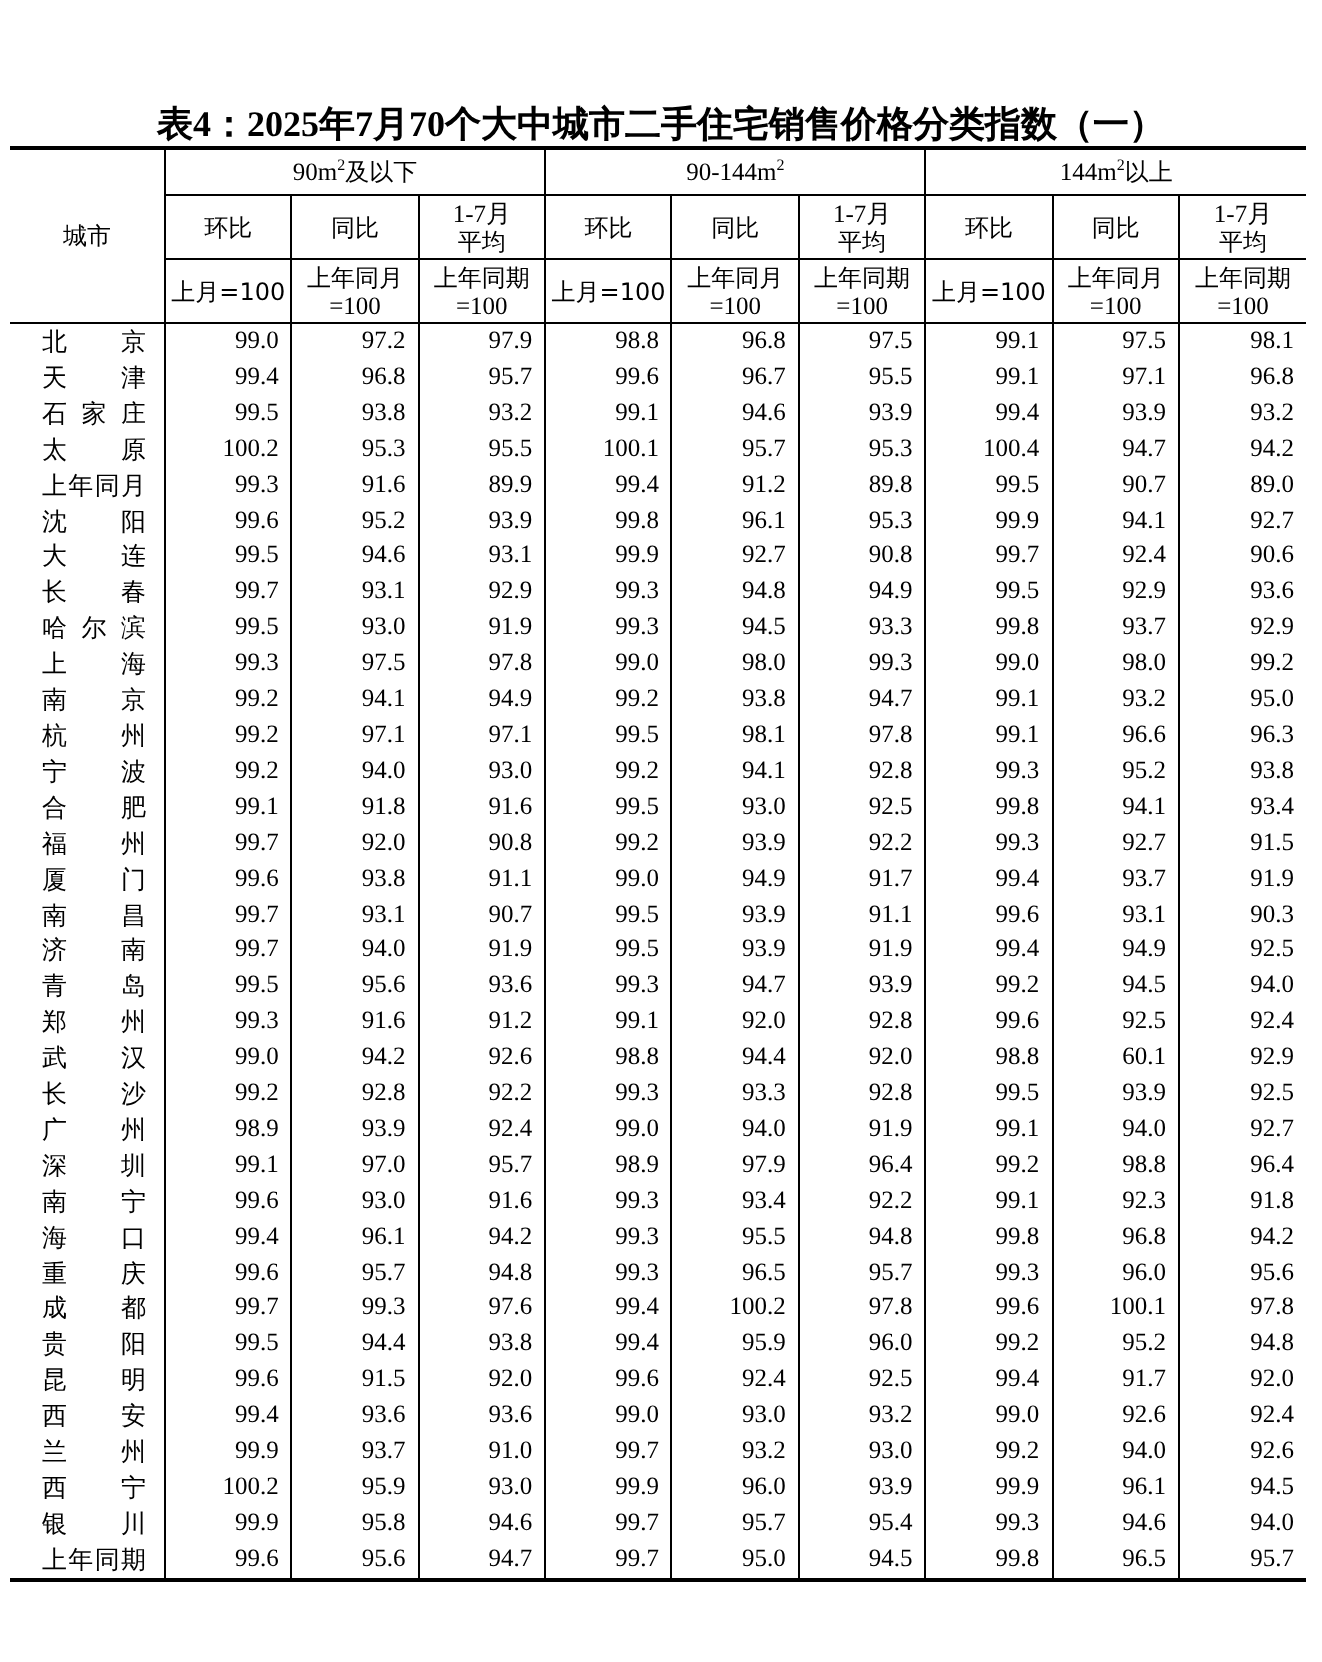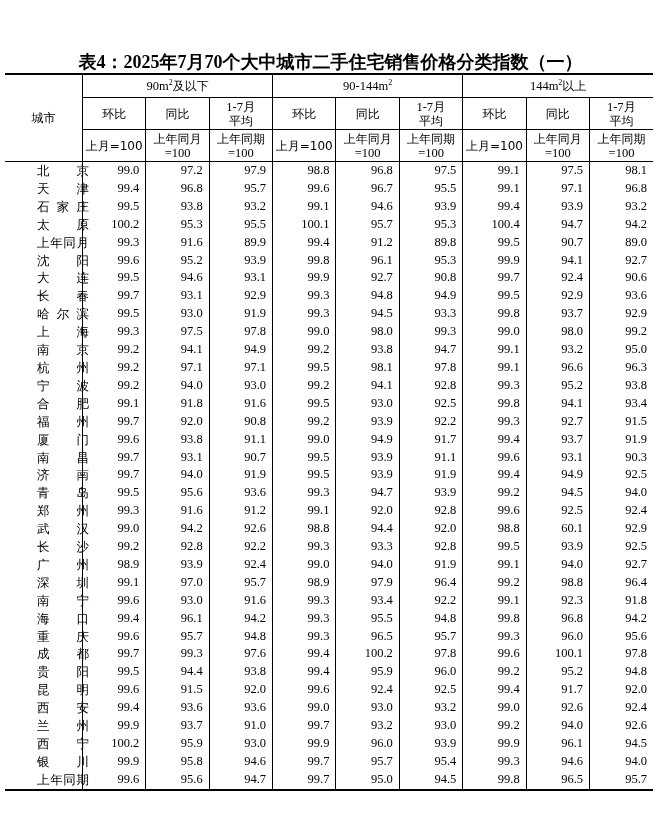--- a/index.html
+++ b/index.html
@@ -16,21 +16,21 @@
        border-left: 1px solid #000; border-bottom: 1px solid #000; padding: 0; line-height: 14px; }
   th.cityh { border-left: none; }
   tr.h1 th { height: 22px; }
   tr.h2 th { height: 31px; text-align: center; }
   tr.h3 th { height: 31px; }
   th .sans, td .sans { font-family: "DejaVu Sans", sans-serif; font-size: 12px; }
   td { font-size: 12.5px; padding: 0; height: 17.9px; line-height: 17.9px;
        border-left: 1px solid #000; text-align: right; padding-right: 6px; white-space: nowrap; }
   td.city { border-left: none; text-align: left; padding: 0 0 0 16px; font-family: "DejaVu Sans", sans-serif;
             font-size: 12.5px; }
-  td.city span { display: block; width: 52px; text-align: justify; text-align-last: justify; margin-left: 16px; }
+  td.city span { display: block; width: 52px; text-align: justify; text-align-last: justify; }
   tbody tr:last-child td { border-bottom: 2.5px solid #000; }
   sup { font-size: 8px; line-height: 0; vertical-align: super; }
 </style>
 </head>
 <body>
 
 <div class="title">表4：2025年7月70个大中城市二手住宅销售价格分类指数（一）</div>
 
 <table class="grid">
   <colgroup>

